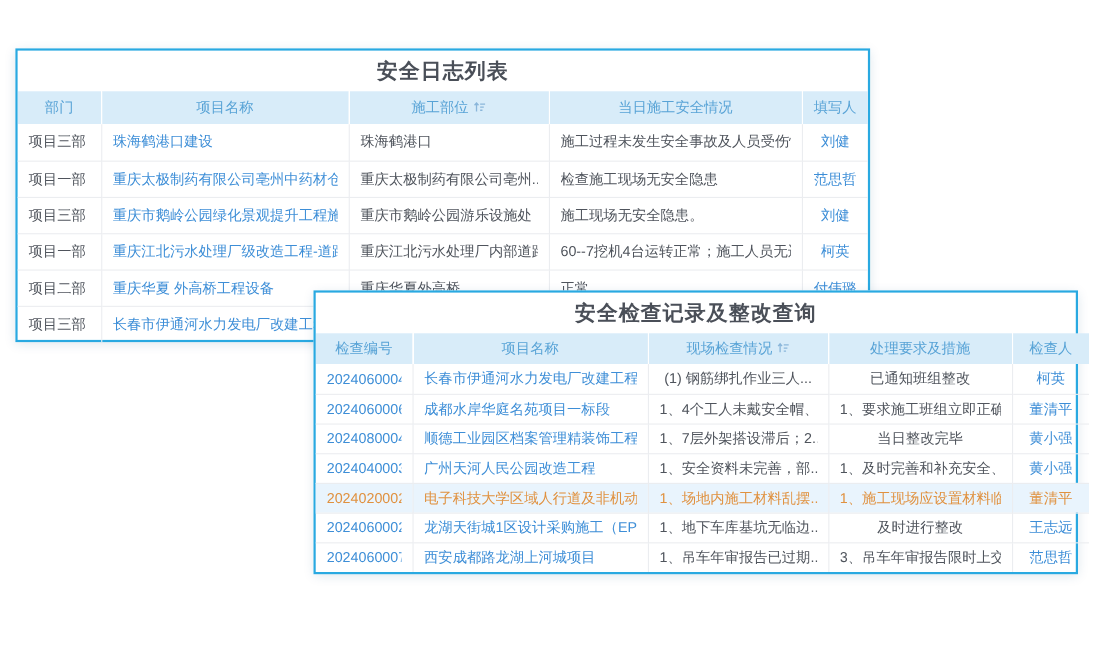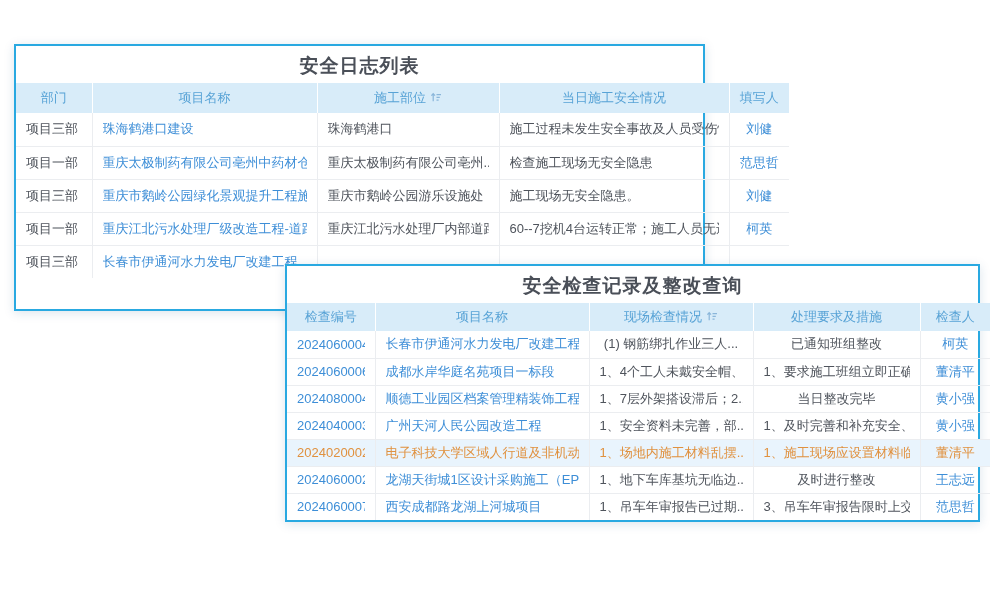--- a/index.html
+++ b/index.html
@@ -15,21 +15,21 @@
   }
   *{margin:0;padding:0;box-sizing:border-box;}
   html,body{width:1000px;height:600px;background:#ffffff;overflow:hidden;
     font-family:"Liberation Sans","DejaVu Sans",sans-serif;}
   .panel{
     position:absolute;
     background:#ffffff;
     border:2px solid var(--accent);
     box-shadow:0 2px 10px rgba(20,80,130,0.15);
   }
-  .panel-log{left:14px;top:44px;width:691px;height:267px;z-index:1;}
+  .panel-log{left:14px;top:44px;width:777px;height:267px;z-index:1;}
   .panel-insp{left:285px;top:264px;width:695px;height:258px;z-index:2;}
   .panel-title{
     text-align:center;font-weight:bold;font-size:19px;color:var(--title);
     height:37px;line-height:40px;letter-spacing:1px;
   }
   table{border-collapse:collapse;table-layout:fixed;width:100%;}
   th{
     background:var(--header-bg);color:var(--header-text);
     font-size:13px;font-weight:normal;text-align:center;
     border-right:1px solid rgba(255,255,255,0.9);
@@ -153,20 +153,37 @@
           </td>
           <td>
             <span class="cell-text">60--7挖机4台运转正常；施工人员无违...</span>
           </td>
           <td>
             <span class="cell-text link">柯英</span>
           </td>
         </tr>
         <tr>
           <td>
+            <span class="cell-text">项目二部</span>
+          </td>
+          <td>
+            <span class="cell-text link">重庆华夏 外高桥工程设备</span>
+          </td>
+          <td>
+            <span class="cell-text">重庆华夏外高桥</span>
+          </td>
+          <td>
+            <span class="cell-text">正常</span>
+          </td>
+          <td>
+            <span class="cell-text link">付伟璐</span>
+          </td>
+        </tr>
+        <tr>
+          <td>
             <span class="cell-text">项目三部</span>
           </td>
           <td>
             <span class="cell-text link">长春市伊通河水力发电厂改建工程</span>
           </td>
           <td>
             <span class="cell-text"></span>
           </td>
           <td>
             <span class="cell-text"></span>

